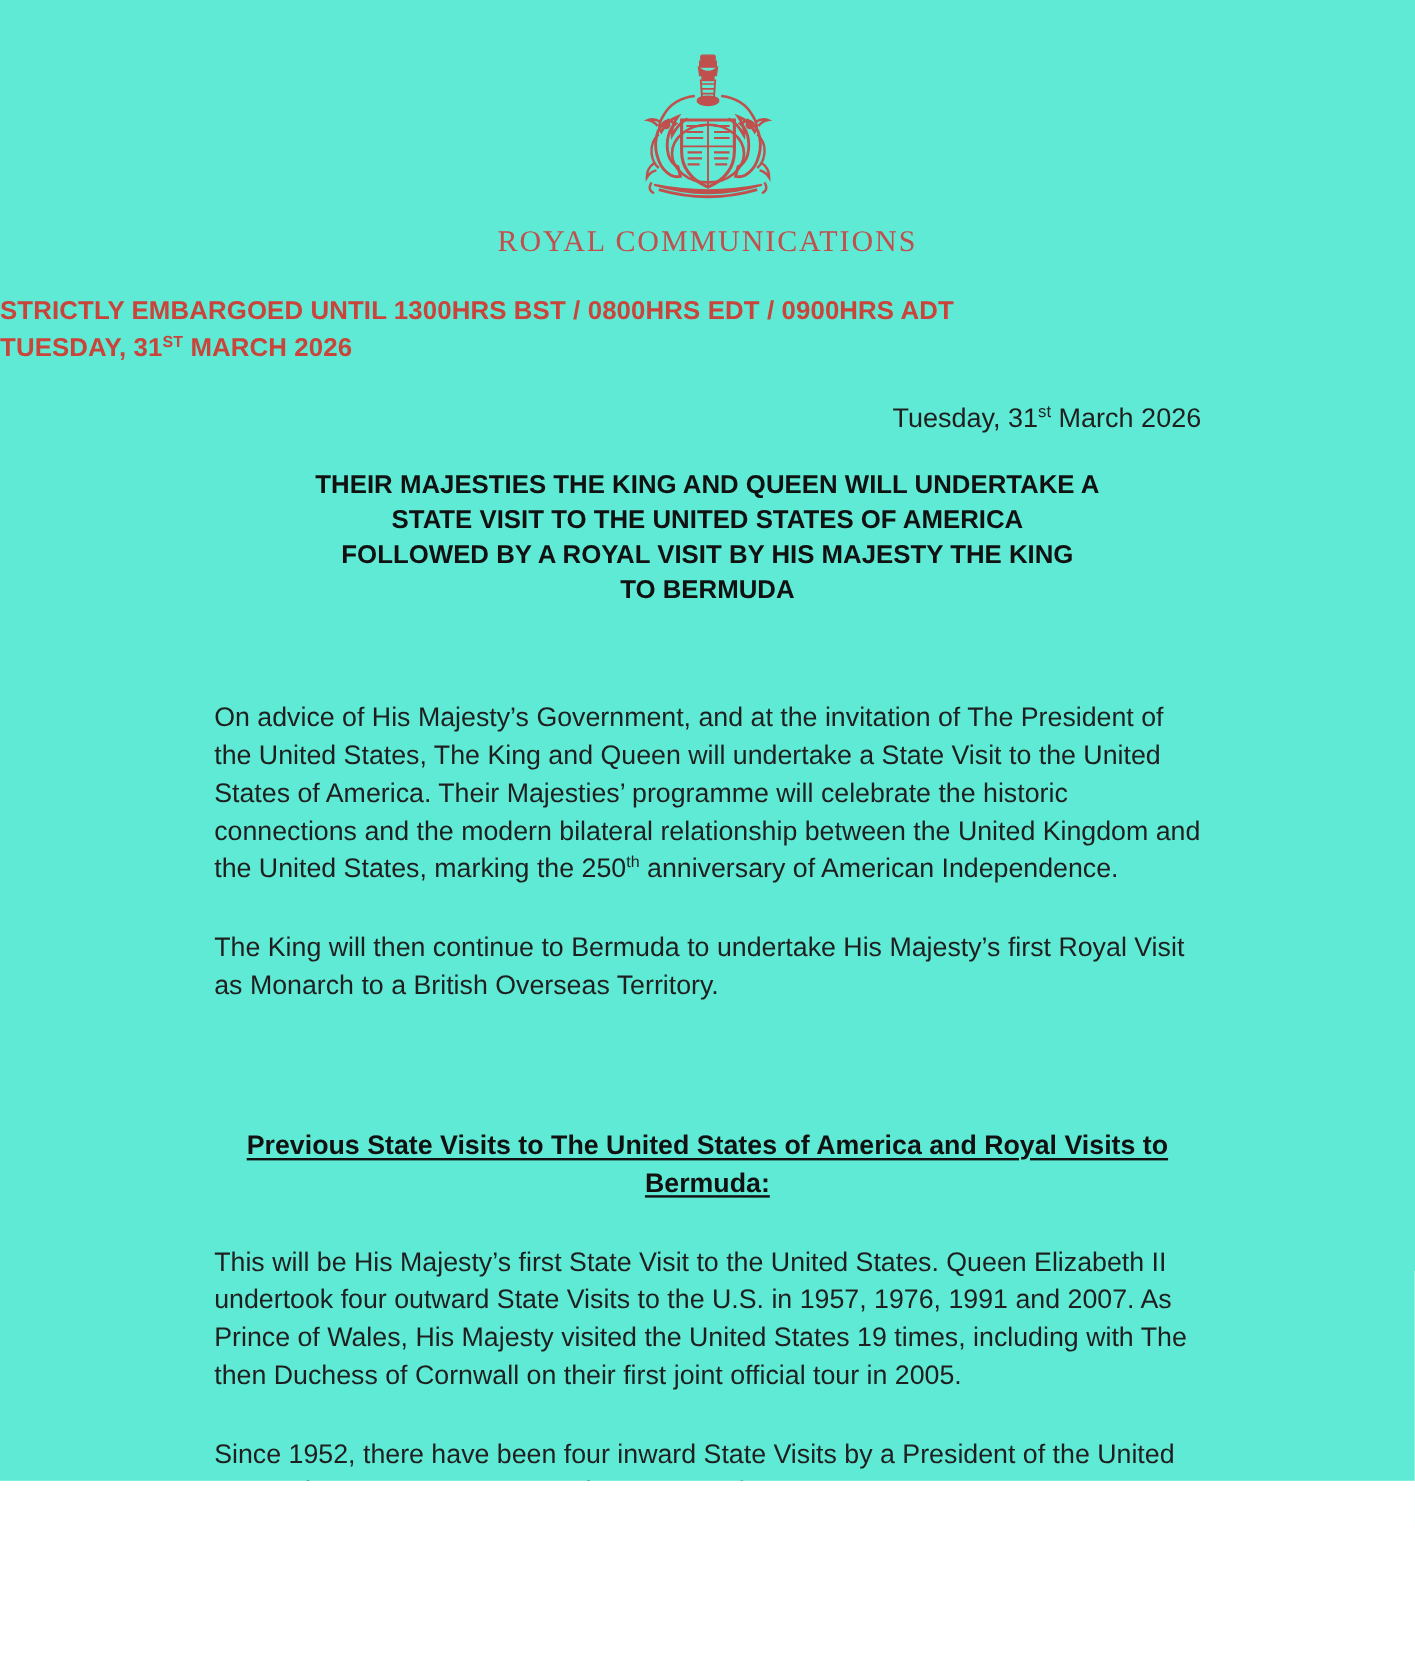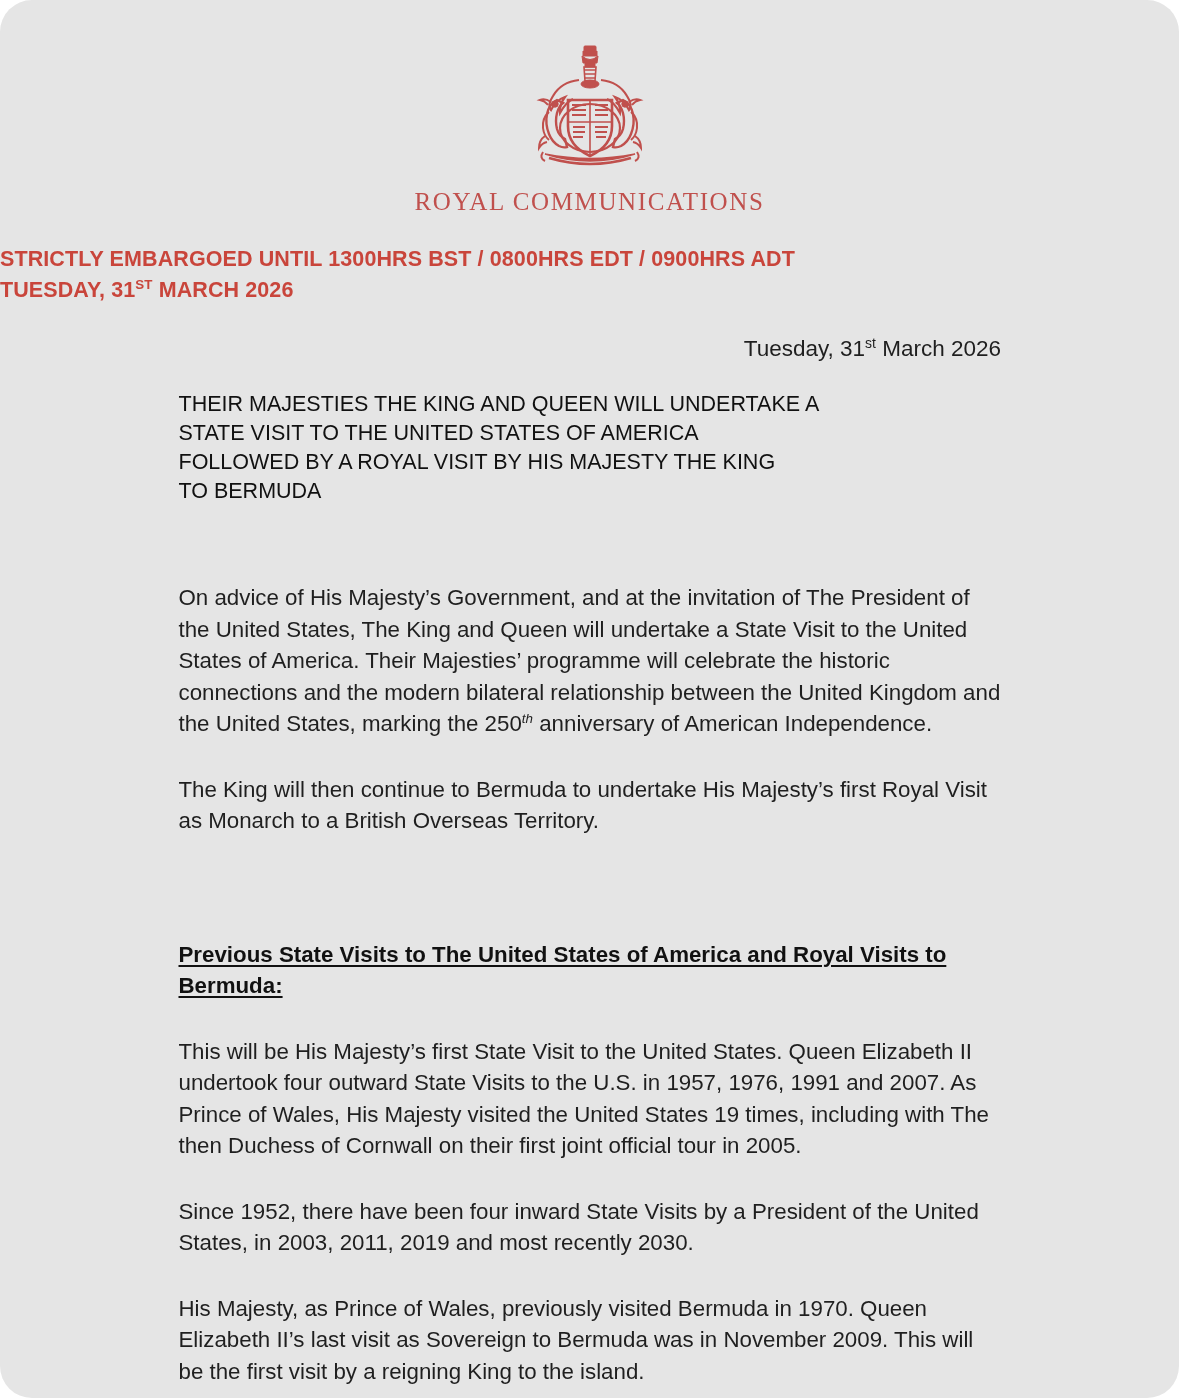--- a/index.html
+++ b/index.html
@@ -11,25 +11,24 @@
     width: 1179px;
     height: 1398px;
     font-family: "Liberation Sans", sans-serif;
     color: #1a1a1a;
     -webkit-font-smoothing: antialiased;
   }
 
   .page {
     position: relative;
     width: 1179px;
-    height: 1398px;
+    height: 1234px;
     box-sizing: border-box;
-    background: #e5e5e5;
+    background: #5eead4;
     overflow: hidden;
-    border-radius: 32px;
   }
 
   
   .masthead {
     padding-top: 42px;
     text-align: center;
   }
   .crest {
     display: block;
     margin: 0 auto;
@@ -75,56 +74,57 @@
 
   
   .content {
     margin: 0 auto;
     width: 822px;
     padding-left: 0;
   }
 
   .headline {
     margin-top: 28px;
-    font-weight: normal;
+    text-align: center;
+    font-weight: bold;
     font-size: 21.5px;
     line-height: 29px;
     color: #111;
   }
   .headline div { white-space: nowrap; }
 
   p.body {
     margin: 0 0 0 0;
     font-size: 22.3px;
     line-height: 31.5px;
     color: #1f1f1f;
   }
   p.body sup {
     font-size: 0.6em;
     vertical-align: super;
     line-height: 0;
-    font-style: italic;
   }
   .gap-lg { height: 36px; }
   .gap-md { height: 34px; }
 
   .notes-heading {
     font-size: 22.3px;
     line-height: 31.5px;
     font-weight: bold;
     color: #111;
   }
   .underlined-heading {
     font-size: 22.3px;
     line-height: 31.5px;
     font-weight: bold;
     color: #111;
     text-decoration: underline;
     text-underline-offset: 3px;
     display: inline-block;
+    text-align: center;
   }
   .first-block { margin-top: 40px; }
 </style>
 </head>
 <body>
 
 <div class="page">
 
   <div class="masthead">
     <svg class="crest" viewBox="0 0 170 132" aria-hidden="true">

